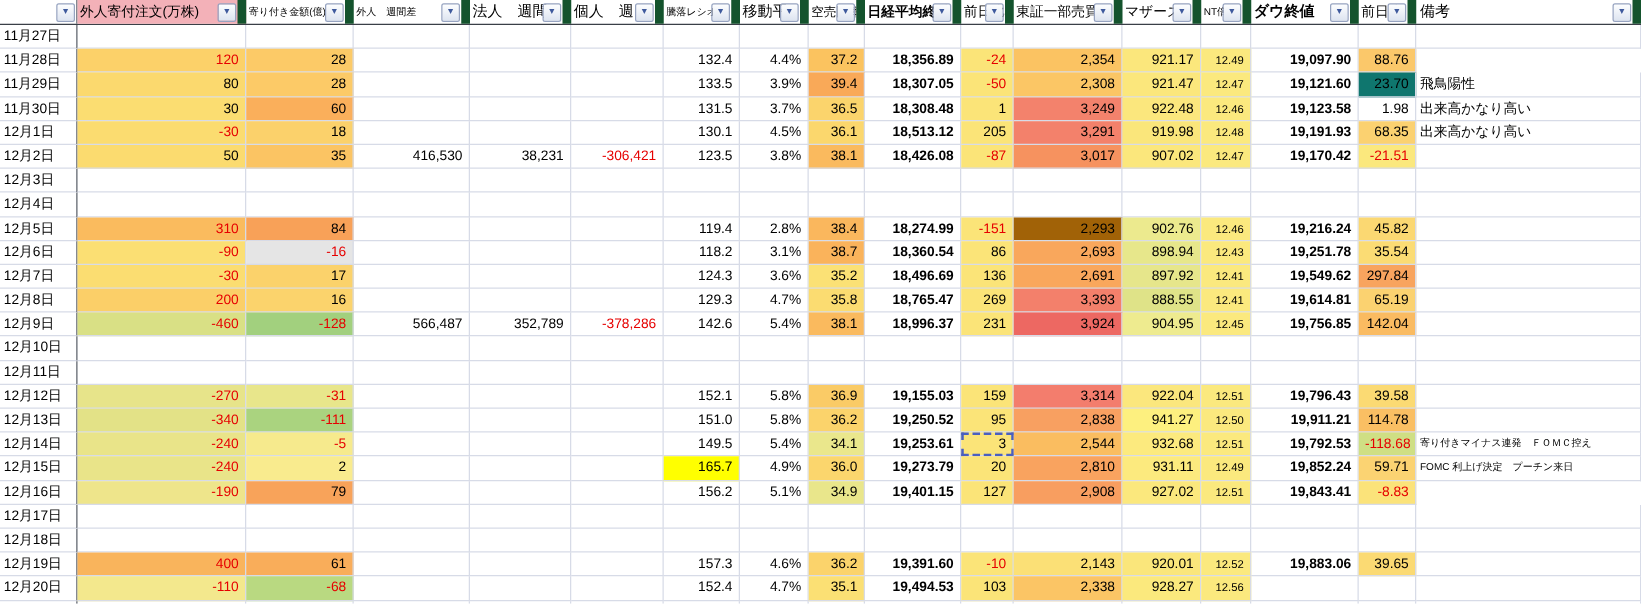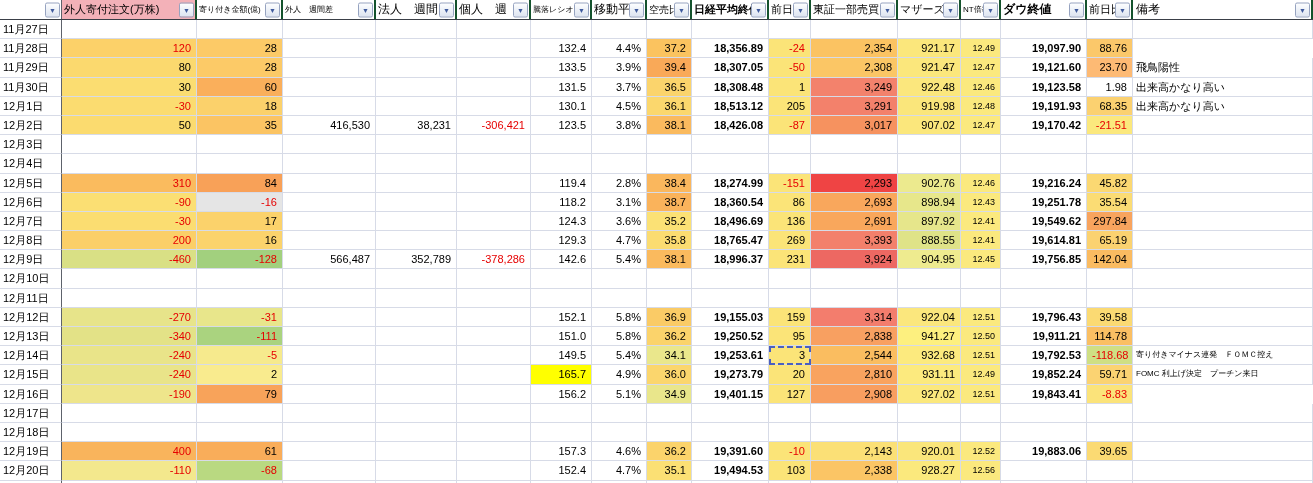--- a/index.html
+++ b/index.html
@@ -1,21 +1,21 @@
 <!DOCTYPE html>
 <html><head>
 <meta charset="utf-8">
 <style>
   *{box-sizing:border-box;margin:0;padding:0}
   html,body{background:#fff}
   .sheet{position:relative;width:1313px;height:483px;overflow:hidden;background:#fff;
          font-family:"Liberation Sans",sans-serif;color:#000}
   .hrow{display:flex;height:20px;background:#fff;border-bottom:1px solid #3a3f47}
   .hc{position:relative;display:flex;align-items:center;height:100%;
-      border-right:2px solid #14532d;overflow:hidden;white-space:nowrap;padding:0 2px}
+      border-right:7px solid #14532d;overflow:hidden;white-space:nowrap;padding:0 2px}
   .hl{font-size:11px;color:#000}
   .fbtn{position:absolute;right:1px;top:50%;transform:translateY(-50%);
         width:15px;height:15px;border:1px solid #96a3c0;border-radius:2px;
         background:linear-gradient(#fdfeff,#dde4f0);color:#3f5a9d;
         font-size:7px;line-height:13px;text-align:center;cursor:pointer}
   .row{display:flex;height:19.2px}
   .c{height:100%;border-right:1px solid #d7dbe7;border-bottom:1px solid #d7dbe7;
      font-size:11px;line-height:18px;text-align:right;padding:0 5px;
      overflow:hidden;white-space:nowrap}
   
@@ -157,21 +157,21 @@
         <div class="c col-5"></div>
         <div class="c col-6">133.5</div>
         <div class="c col-7">3.9%</div>
         <div class="c col-8" style="background: rgb(249, 169, 88);">39.4</div>
         <div class="c col-9">18,307.05</div>
         <div class="c col-10 neg" style="background: rgb(251, 228, 120);">-50</div>
         <div class="c col-11" style="background: rgb(251, 198, 101);">2,308</div>
         <div class="c col-12" style="background: rgb(251, 231, 124);">921.47</div>
         <div class="c col-13" style="background: rgb(251, 233, 126);">12.47</div>
         <div class="c col-14">19,121.60</div>
-        <div class="c col-15" style="background: #fdba74;">23.70</div>
+        <div class="c col-15" style="background: #0f766e;">23.70</div>
         <div class="c col-16">飛鳥陽性</div>
       </div>
       <div class="row">
         <div class="c col-0">11月30日</div>
         <div class="c col-1" style="background: rgb(251, 221, 113);">30</div>
         <div class="c col-2" style="background: rgb(250, 175, 91);">60</div>
         <div class="c col-3"></div>
         <div class="c col-4"></div>
         <div class="c col-5"></div>
         <div class="c col-6">131.5</div>
@@ -267,21 +267,21 @@
         <div class="c col-1 neg" style="background: rgb(250, 187, 94);">310</div>
         <div class="c col-2" style="background: rgb(248, 161, 88);">84</div>
         <div class="c col-3"></div>
         <div class="c col-4"></div>
         <div class="c col-5"></div>
         <div class="c col-6">119.4</div>
         <div class="c col-7">2.8%</div>
         <div class="c col-8" style="background: rgb(250, 183, 93);">38.4</div>
         <div class="c col-9">18,274.99</div>
         <div class="c col-10 neg" style="background: rgb(251, 228, 120);">-151</div>
-        <div class="c col-11" style="background: #ef4444;">2,293</div>
+        <div class="c col-11" style="background: #a16207;">2,293</div>
         <div class="c col-12" style="background: rgb(236, 234, 142);">902.76</div>
         <div class="c col-13" style="background: rgb(251, 233, 126);">12.46</div>
         <div class="c col-14">19,216.24</div>
         <div class="c col-15" style="background: rgb(251, 216, 114);">45.82</div>
         <div class="c col-16"></div>
       </div>
       <div class="row">
         <div class="c col-0">12月6日</div>
         <div class="c col-1 neg" style="background: rgb(251, 223, 115);">-90</div>
         <div class="c col-2 neg" style="background: #e5e5e5;">-16</div>

